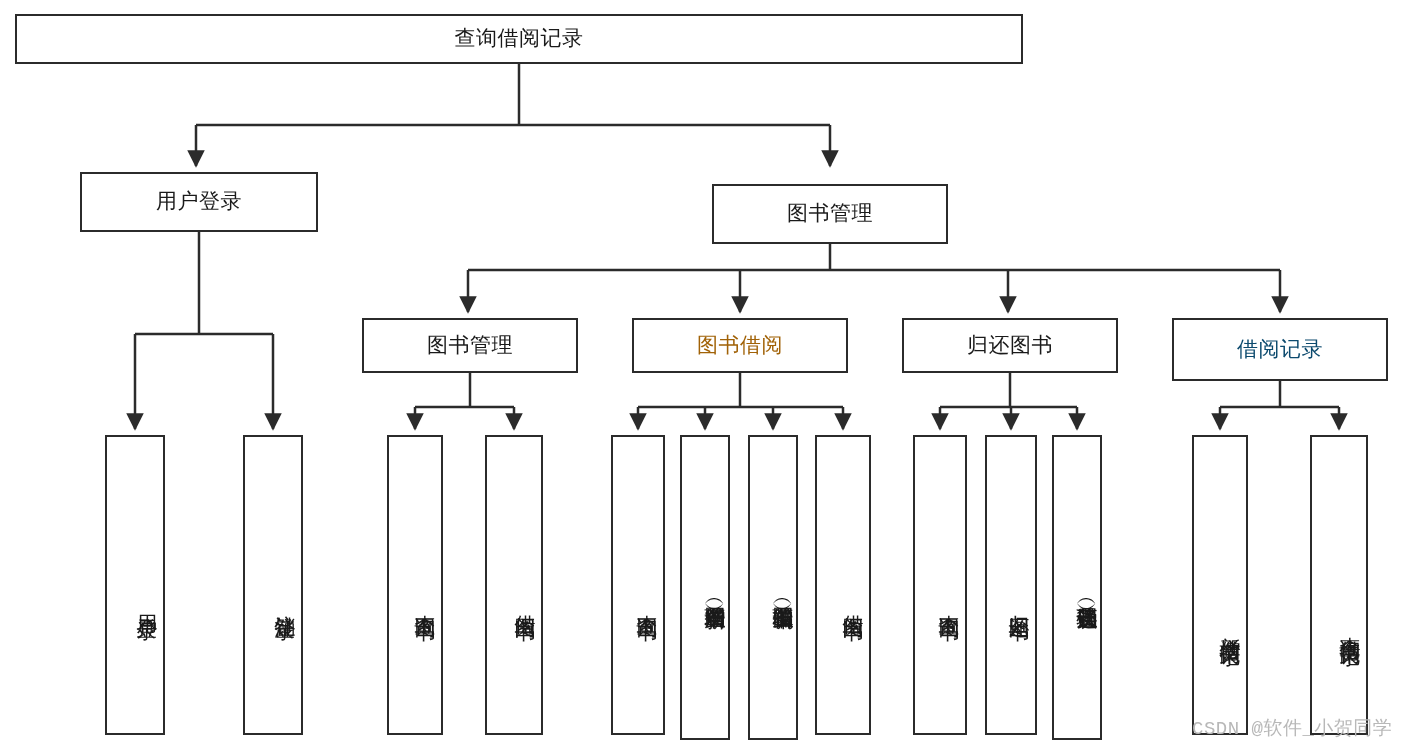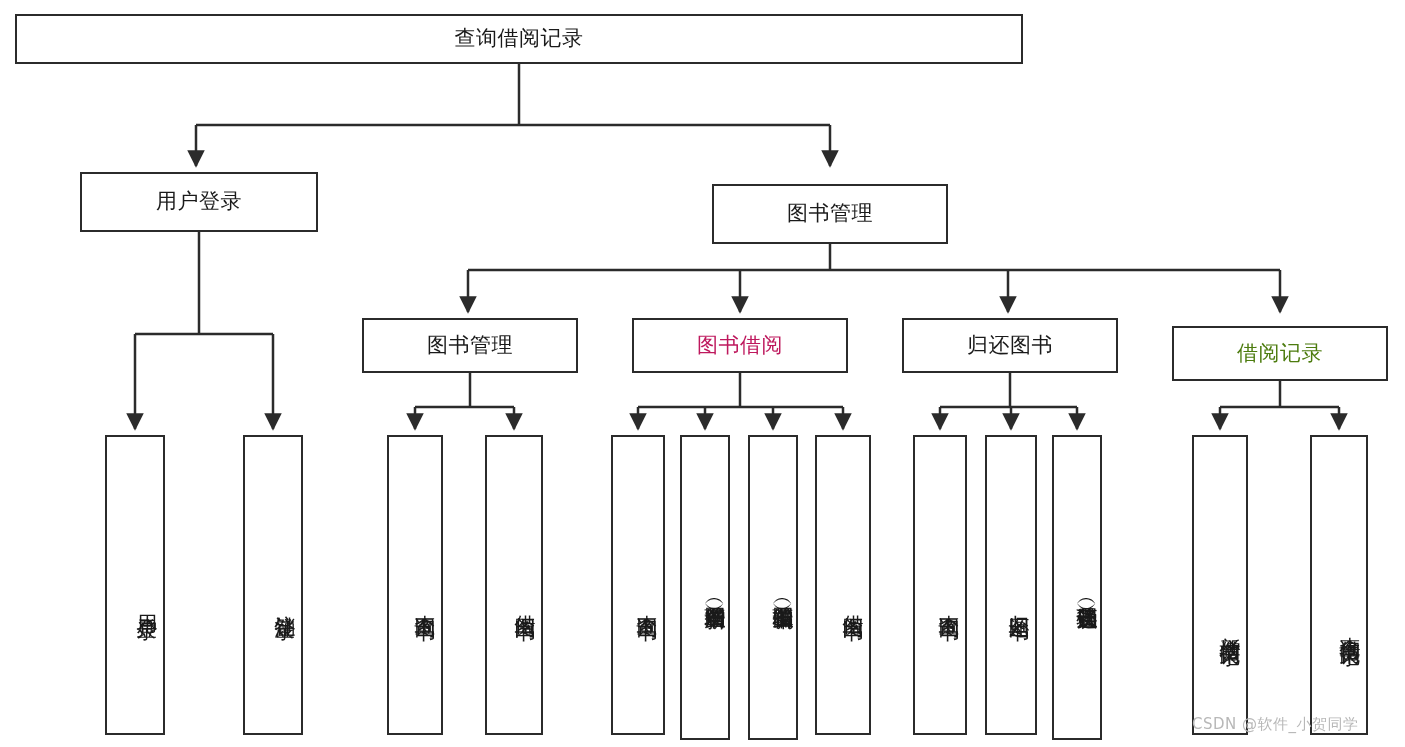--- a/index.html
+++ b/index.html
@@ -55,24 +55,25 @@
     padding-top: 6px;
   }
   .node-v.mid {
     padding-top: 34px;
   }
   .node-v.low {
     padding-top: 82px;
   }
   .watermark {
     position: absolute;
-    font-size: 15px;
+    font-size: 19px;
     color: #b8b8b8;
     white-space: nowrap;
     letter-spacing: 0.5px;
+    font-family: Liberation Mono, monospace;
   }
 </style>
 </head>
 <body>
 
 <div id="canvas">
 
   <svg id="edges" viewBox="0 0 1405 747" xmlns="http://www.w3.org/2000/svg">
     <defs>
       <marker id="arrow" viewBox="0 0 10 10" refX="9" refY="5" markerWidth="7" markerHeight="7" orient="auto-start-reverse">
@@ -122,23 +123,23 @@
       <path d="M 1339 407 L 1339 429" marker-end="url(#arrow)"></path>
     </g>
   </svg>
 
   <div class="node node-h" style="left: 15px; top: 14px; width: 1008px; height: 50px; border-color: rgb(43, 43, 43); background: rgb(255, 255, 255); color: rgb(26, 26, 26);">查询借阅记录</div>
 
   <div class="node node-h" style="left: 80px; top: 172px; width: 238px; height: 60px; border-color: rgb(43, 43, 43); background: rgb(255, 255, 255); color: rgb(26, 26, 26);">用户登录</div>
   <div class="node node-h" style="left: 712px; top: 184px; width: 236px; height: 60px; border-color: rgb(43, 43, 43); background: rgb(255, 255, 255); color: rgb(26, 26, 26);">图书管理</div>
 
   <div class="node node-h" style="left: 362px; top: 318px; width: 216px; height: 55px; border-color: rgb(43, 43, 43); background: rgb(255, 255, 255); color: rgb(26, 26, 26);">图书管理</div>
-  <div class="node node-h" style="left: 632px; top: 318px; width: 216px; height: 55px; border-color: rgb(43, 43, 43); background: rgb(255, 255, 255); color: #be185d;">图书借阅</div>
+  <div class="node node-h" style="left: 632px; top: 318px; width: 216px; height: 55px; border-color: rgb(43, 43, 43); background: rgb(255, 255, 255); color: #a16207;">图书借阅</div>
   <div class="node node-h" style="left: 902px; top: 318px; width: 216px; height: 55px; border-color: rgb(43, 43, 43); background: rgb(255, 255, 255); color: rgb(26, 26, 26);">归还图书</div>
-  <div class="node node-h" style="left: 1172px; top: 318px; width: 216px; height: 55px; border-color: rgb(43, 43, 43); background: rgb(255, 255, 255); color: #4d7c0f; margin-top: 8px;">借阅记录</div>
+  <div class="node node-h" style="left: 1172px; top: 318px; width: 216px; height: 63px; border-color: rgb(43, 43, 43); background: rgb(255, 255, 255); color: #0c4a6e;">借阅记录</div>
 
   <div class="node node-v mid" style="left: 105px; top: 435px; width: 60px; height: 300px; border-color: rgb(43, 43, 43); background: rgb(255, 255, 255); color: rgb(26, 26, 26);">用户登录</div>
   <div class="node node-v mid" style="left: 243px; top: 435px; width: 60px; height: 300px; border-color: rgb(43, 43, 43); background: rgb(255, 255, 255); color: rgb(26, 26, 26);">注销登录</div>
   <div class="node node-v mid" style="left: 387px; top: 435px; width: 56px; height: 300px; border-color: rgb(43, 43, 43); background: rgb(255, 255, 255); color: rgb(26, 26, 26);">查询图书</div>
   <div class="node node-v mid" style="left: 485px; top: 435px; width: 58px; height: 300px; border-color: rgb(43, 43, 43); background: rgb(255, 255, 255); color: rgb(26, 26, 26);">借阅图书</div>
   <div class="node node-v mid" style="left: 611px; top: 435px; width: 54px; height: 300px; border-color: rgb(43, 43, 43); background: rgb(255, 255, 255); color: rgb(26, 26, 26);">查询图书</div>
   <div class="node node-v tight" style="left: 680px; top: 435px; width: 50px; height: 305px; border-color: rgb(43, 43, 43); background: rgb(255, 255, 255); color: rgb(26, 26, 26);">新增图书（管理员）</div>
   <div class="node node-v tight" style="left: 748px; top: 435px; width: 50px; height: 305px; border-color: rgb(43, 43, 43); background: rgb(255, 255, 255); color: rgb(26, 26, 26);">编辑图书（管理员）</div>
   <div class="node node-v mid" style="left: 815px; top: 435px; width: 56px; height: 300px; border-color: rgb(43, 43, 43); background: rgb(255, 255, 255); color: rgb(26, 26, 26);">借阅图书</div>
   <div class="node node-v mid" style="left: 913px; top: 435px; width: 54px; height: 300px; border-color: rgb(43, 43, 43); background: rgb(255, 255, 255); color: rgb(26, 26, 26);">查询图书</div>

